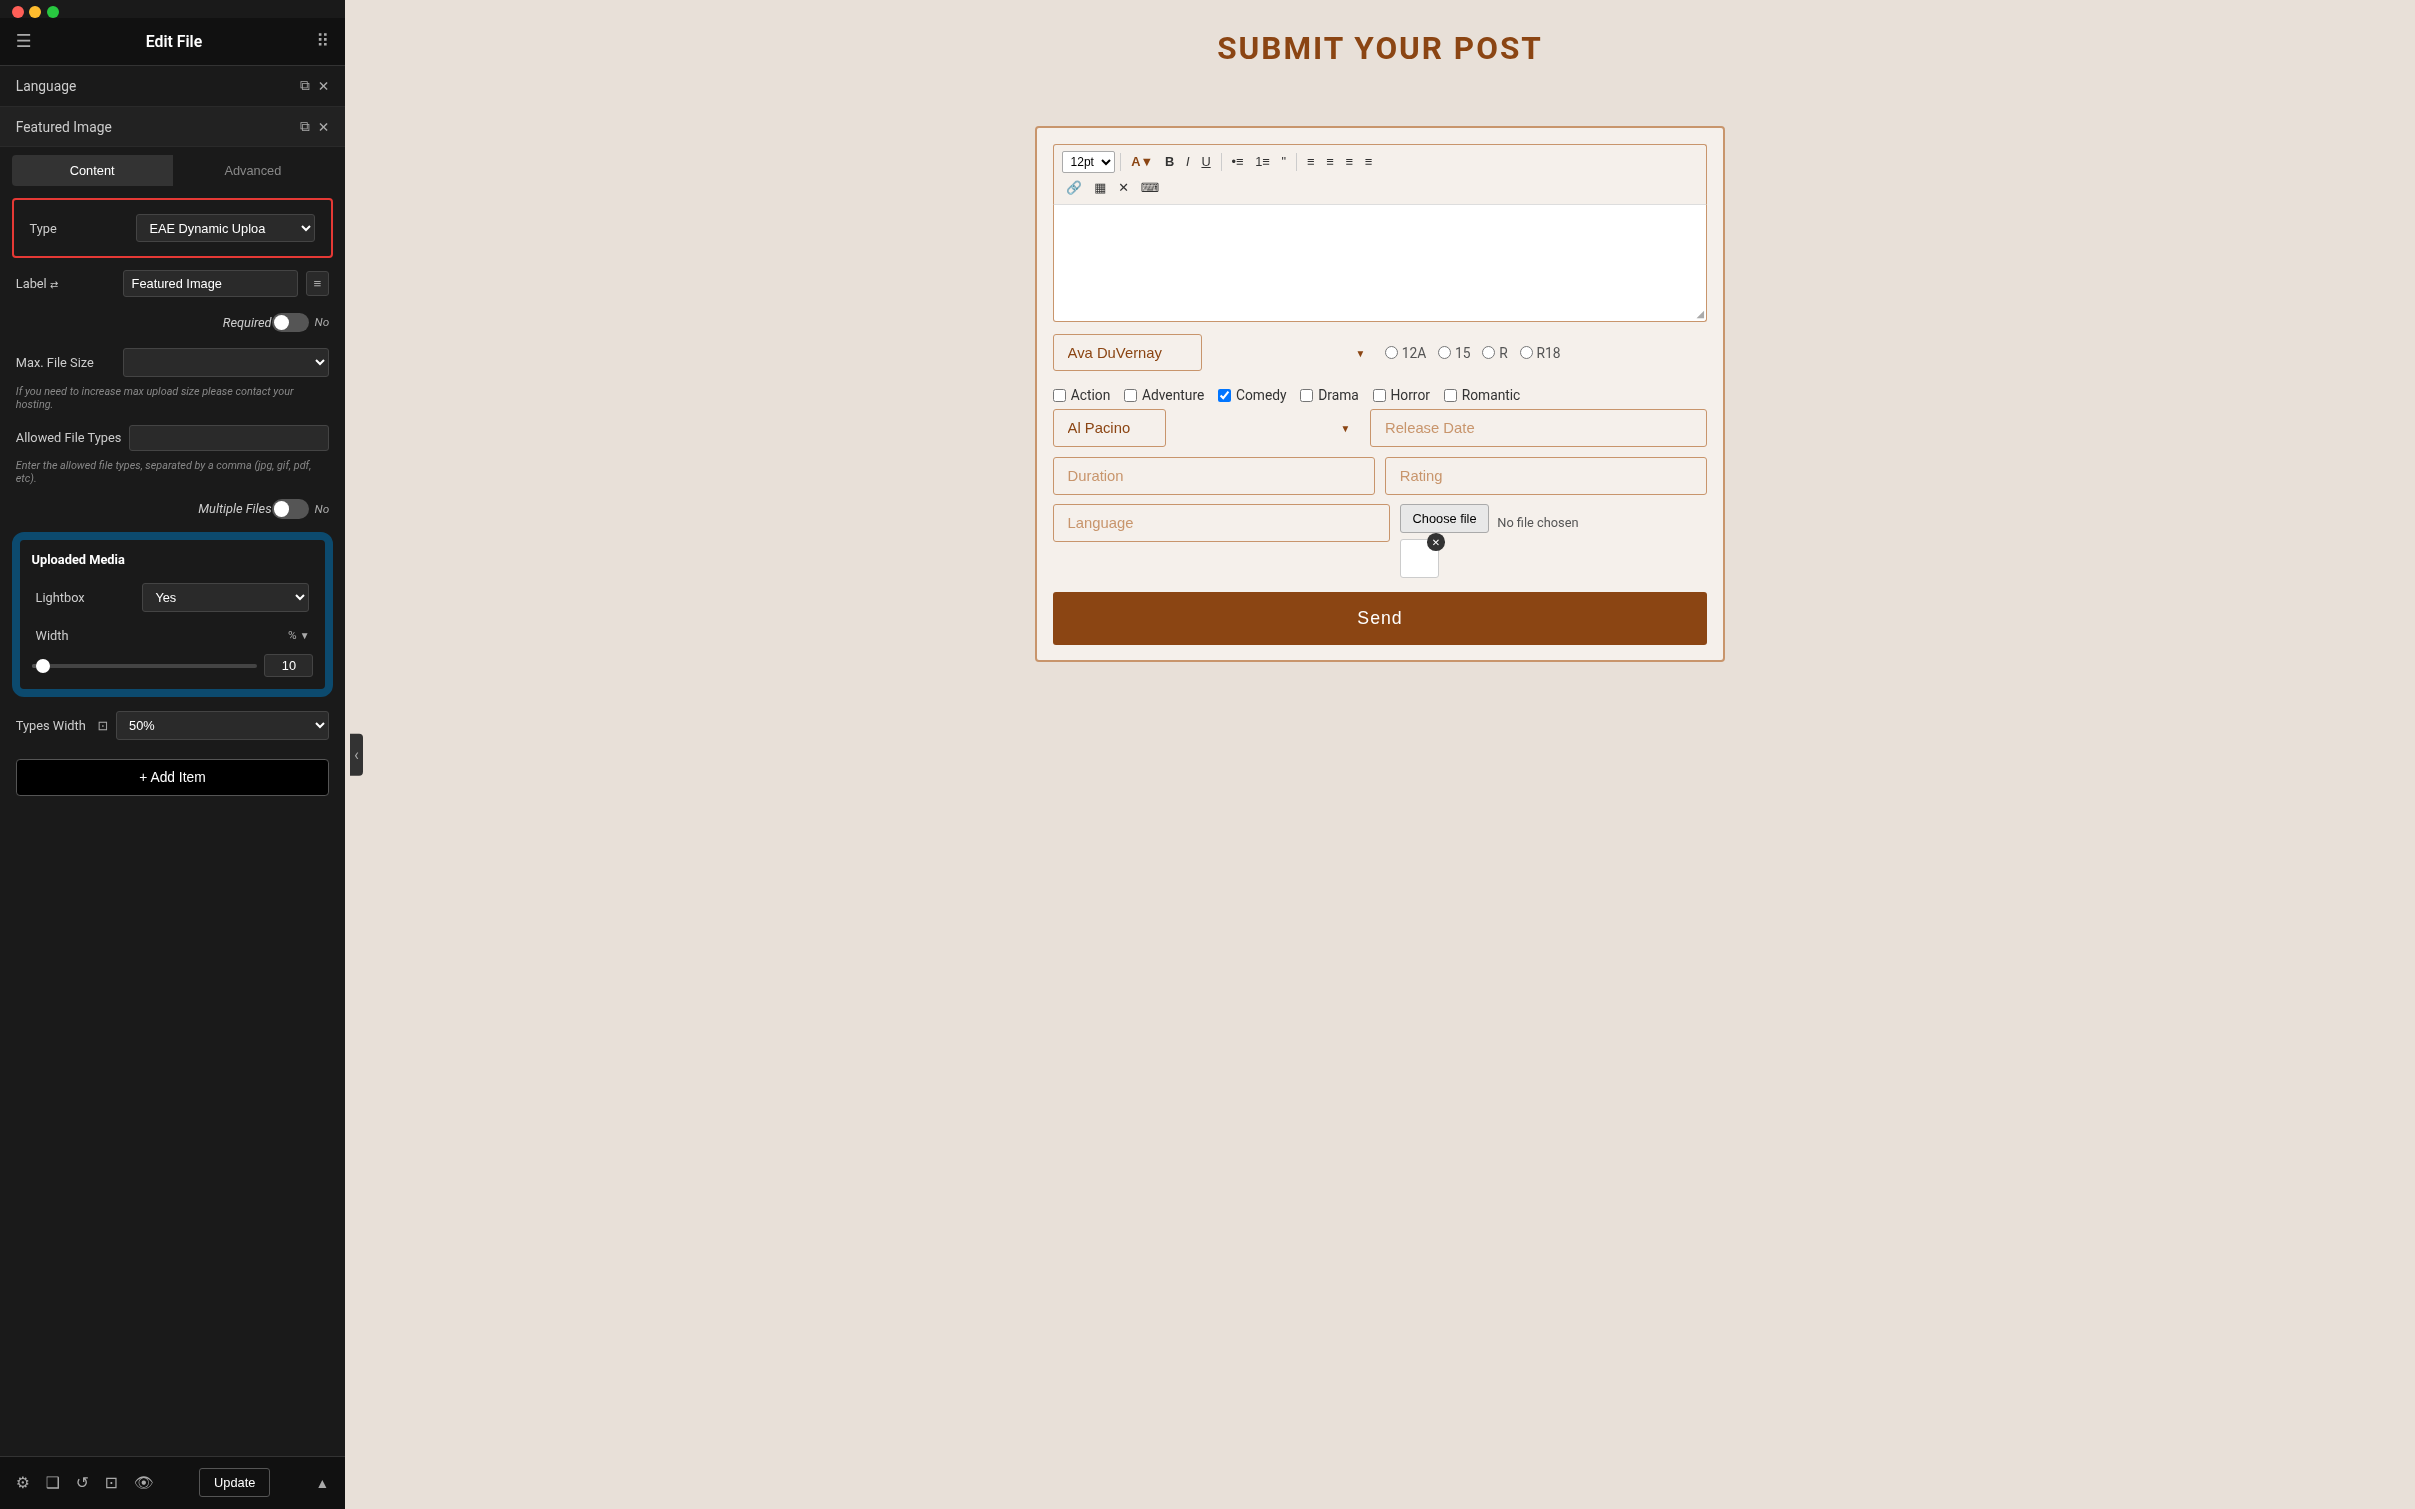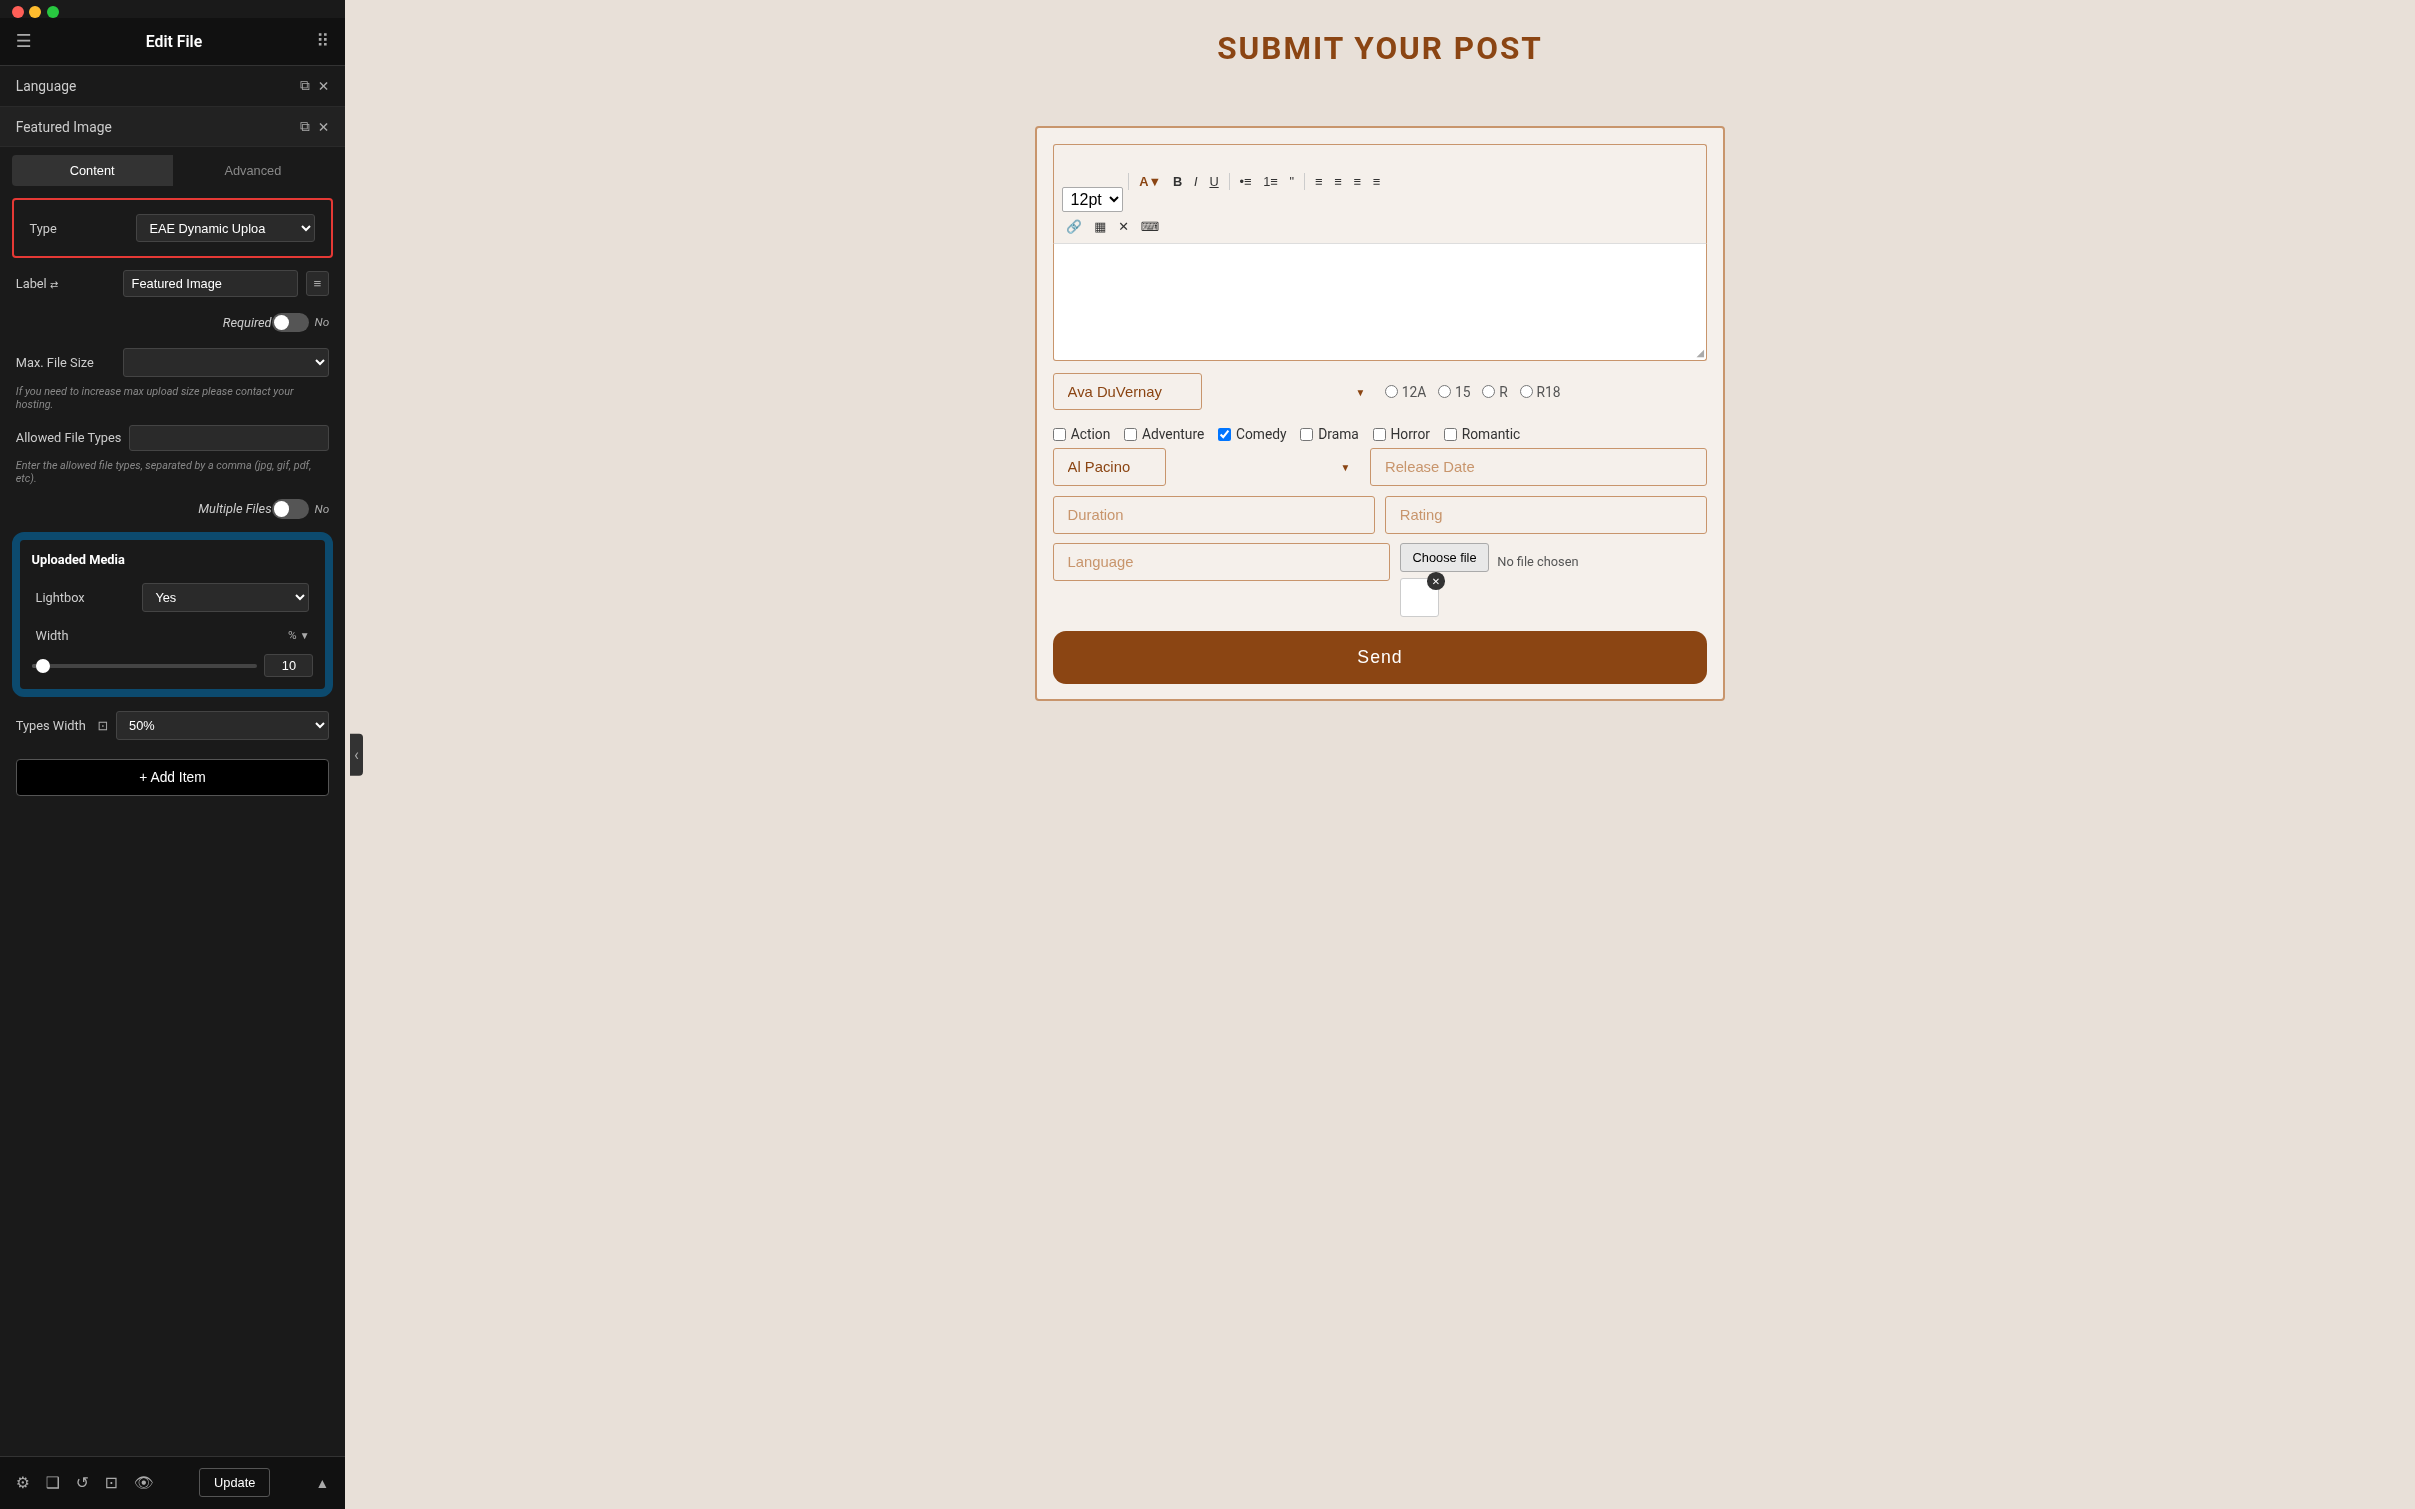--- a/index.html
+++ b/index.html
@@ -382,23 +382,22 @@
       font-size: 12.8px;
       color: #333;
       border-radius: 2px;
     }
 
     .rte-select {
       background: #fff;
       border: 1px solid #aaa;
       border-radius: 2px;
       padding: 2px 3.9px;
-      font-size: 16px;
-      cursor: pointer;
-      margin-top: 36px;
+      font-size: 12px;
+      cursor: pointer;
     }
 
     .rte-sep {
       width: 1px;
       height: 17.7px;
       background: #ccc;
       margin: 0 3px;
     }
 
     
@@ -565,21 +564,21 @@
     }
 
     
     .send-btn {
       width: 100%;
       background: #8B4513;
       color: #fff;
       border: none;
       padding: 15.8px;
       font-size: 17.7px;
-      border-radius: 13px;
+      border-radius: 3px;
       cursor: pointer;
       margin-top: 3.9px;
       letter-spacing: 1px;
     }
 
     
     .helper-text {
       font-size: 10.8px;
       color: #888;
       font-style: italic;

